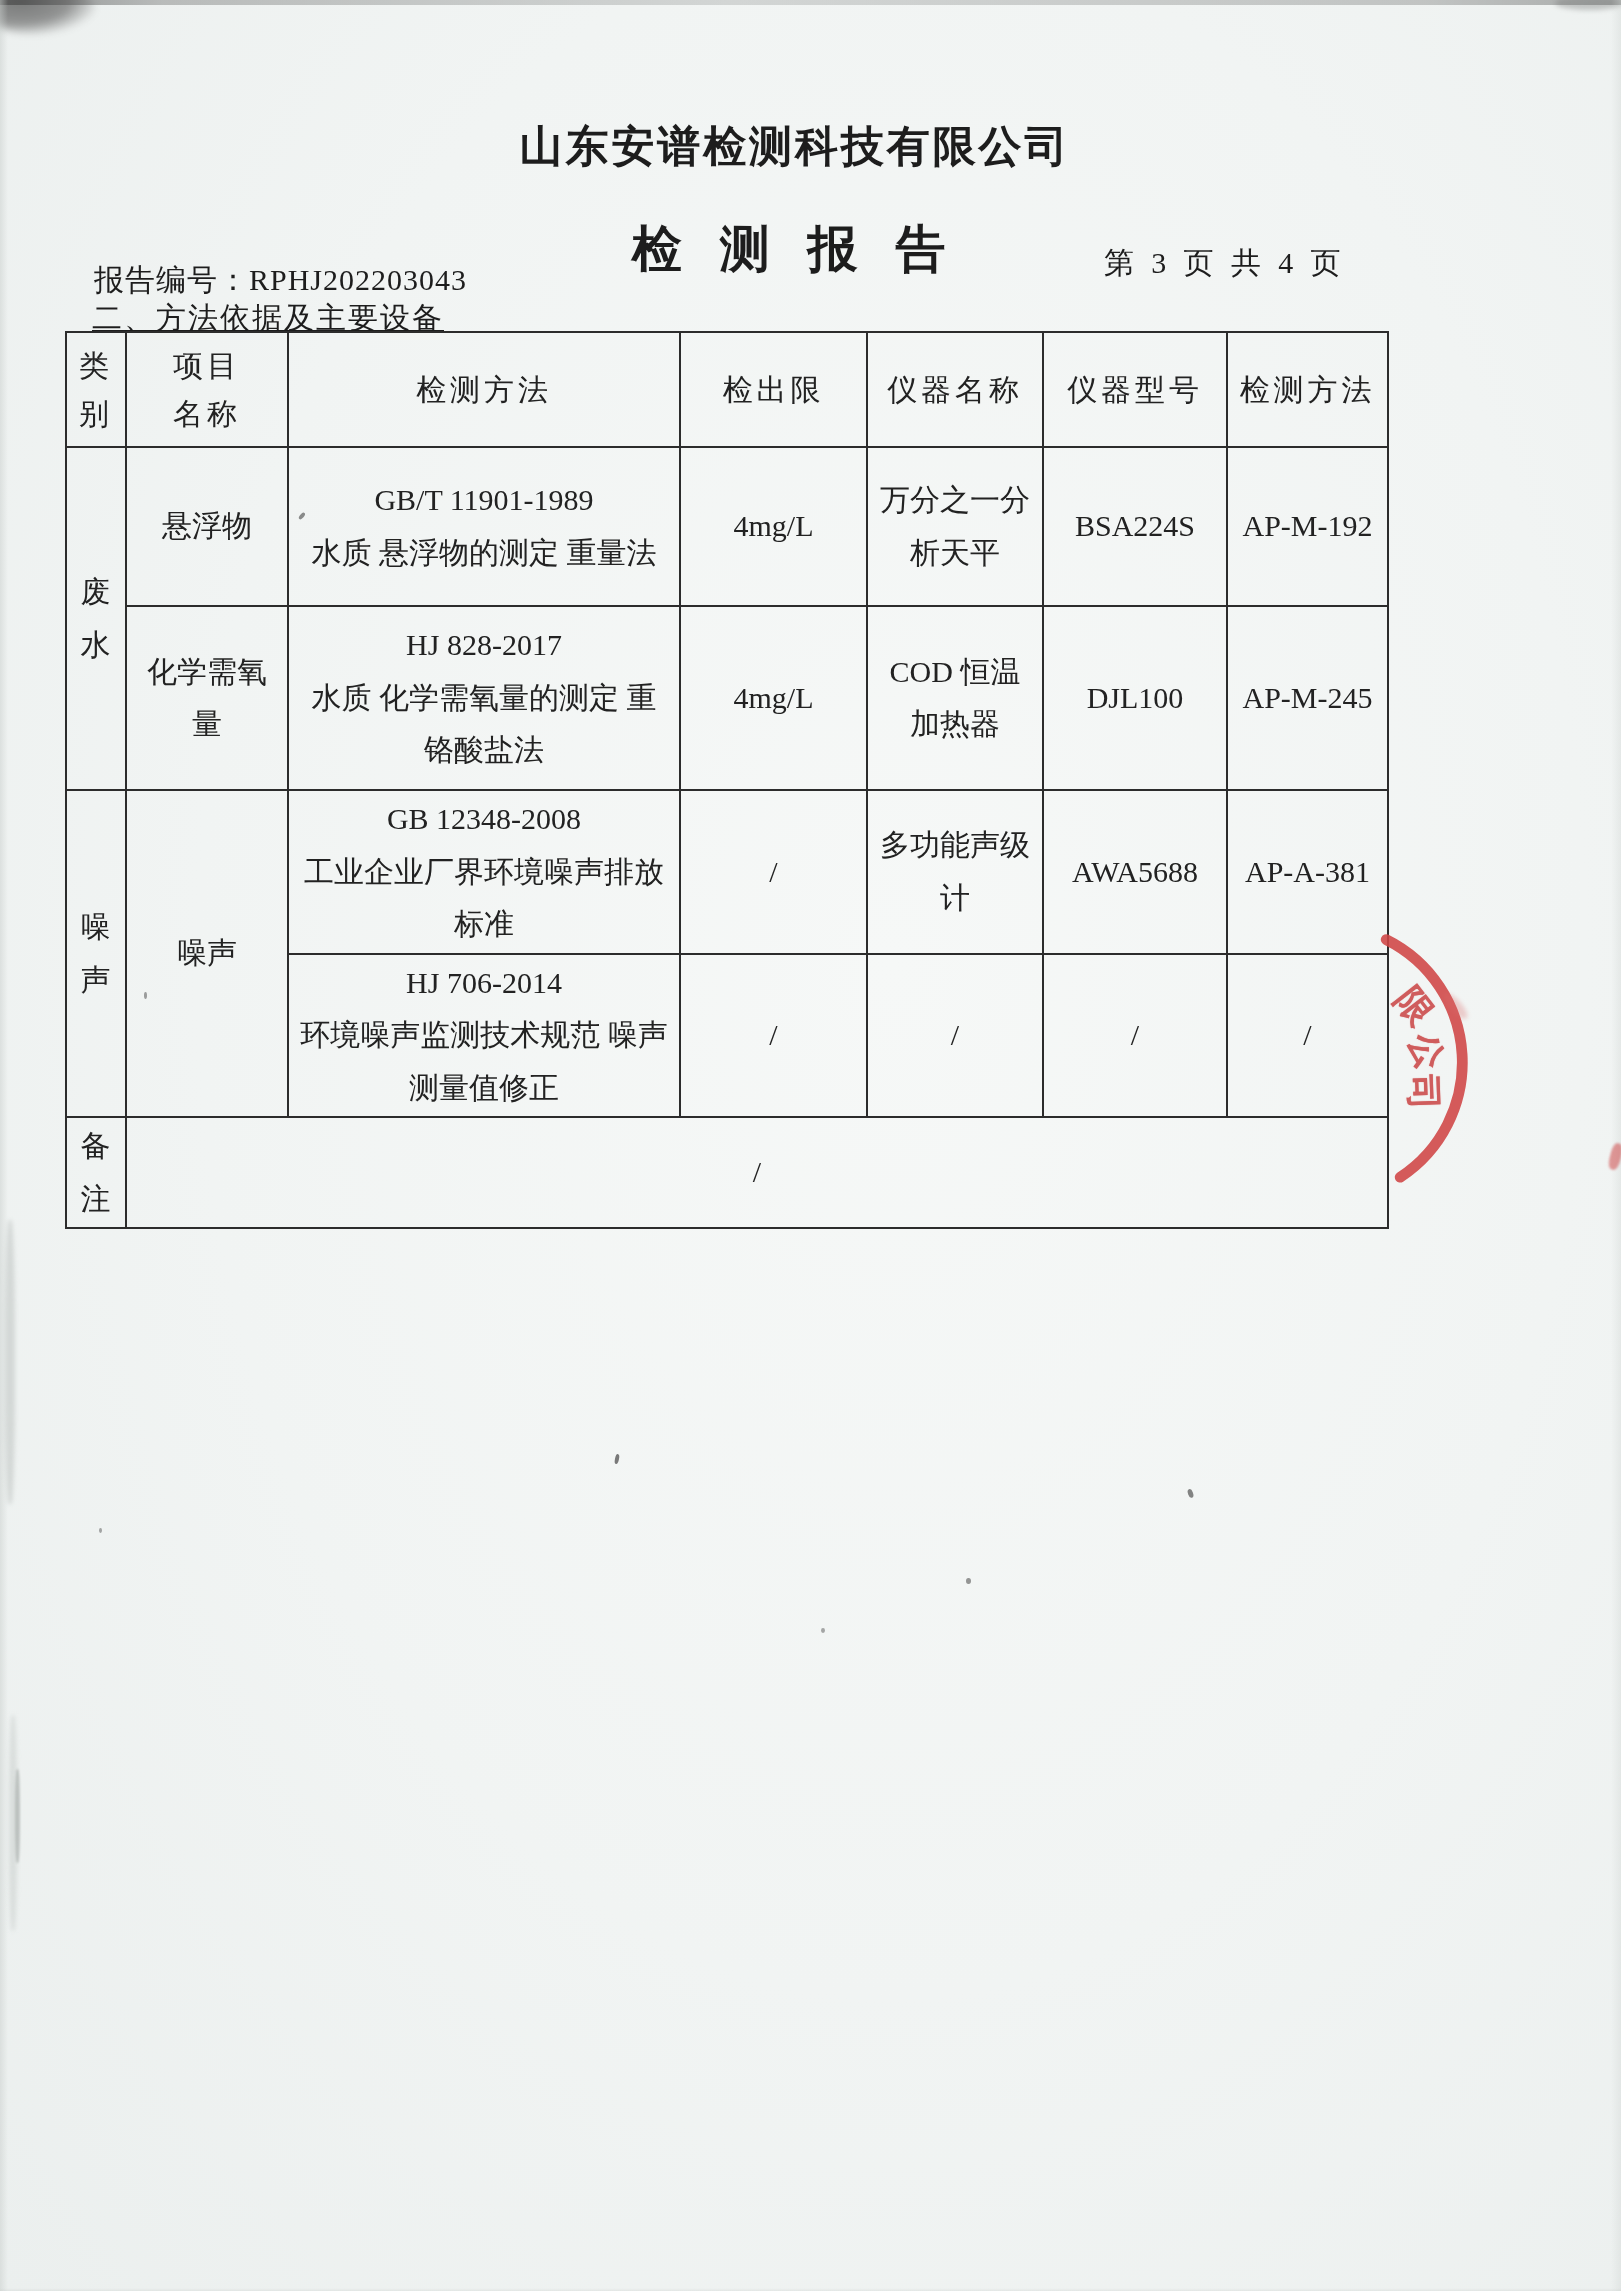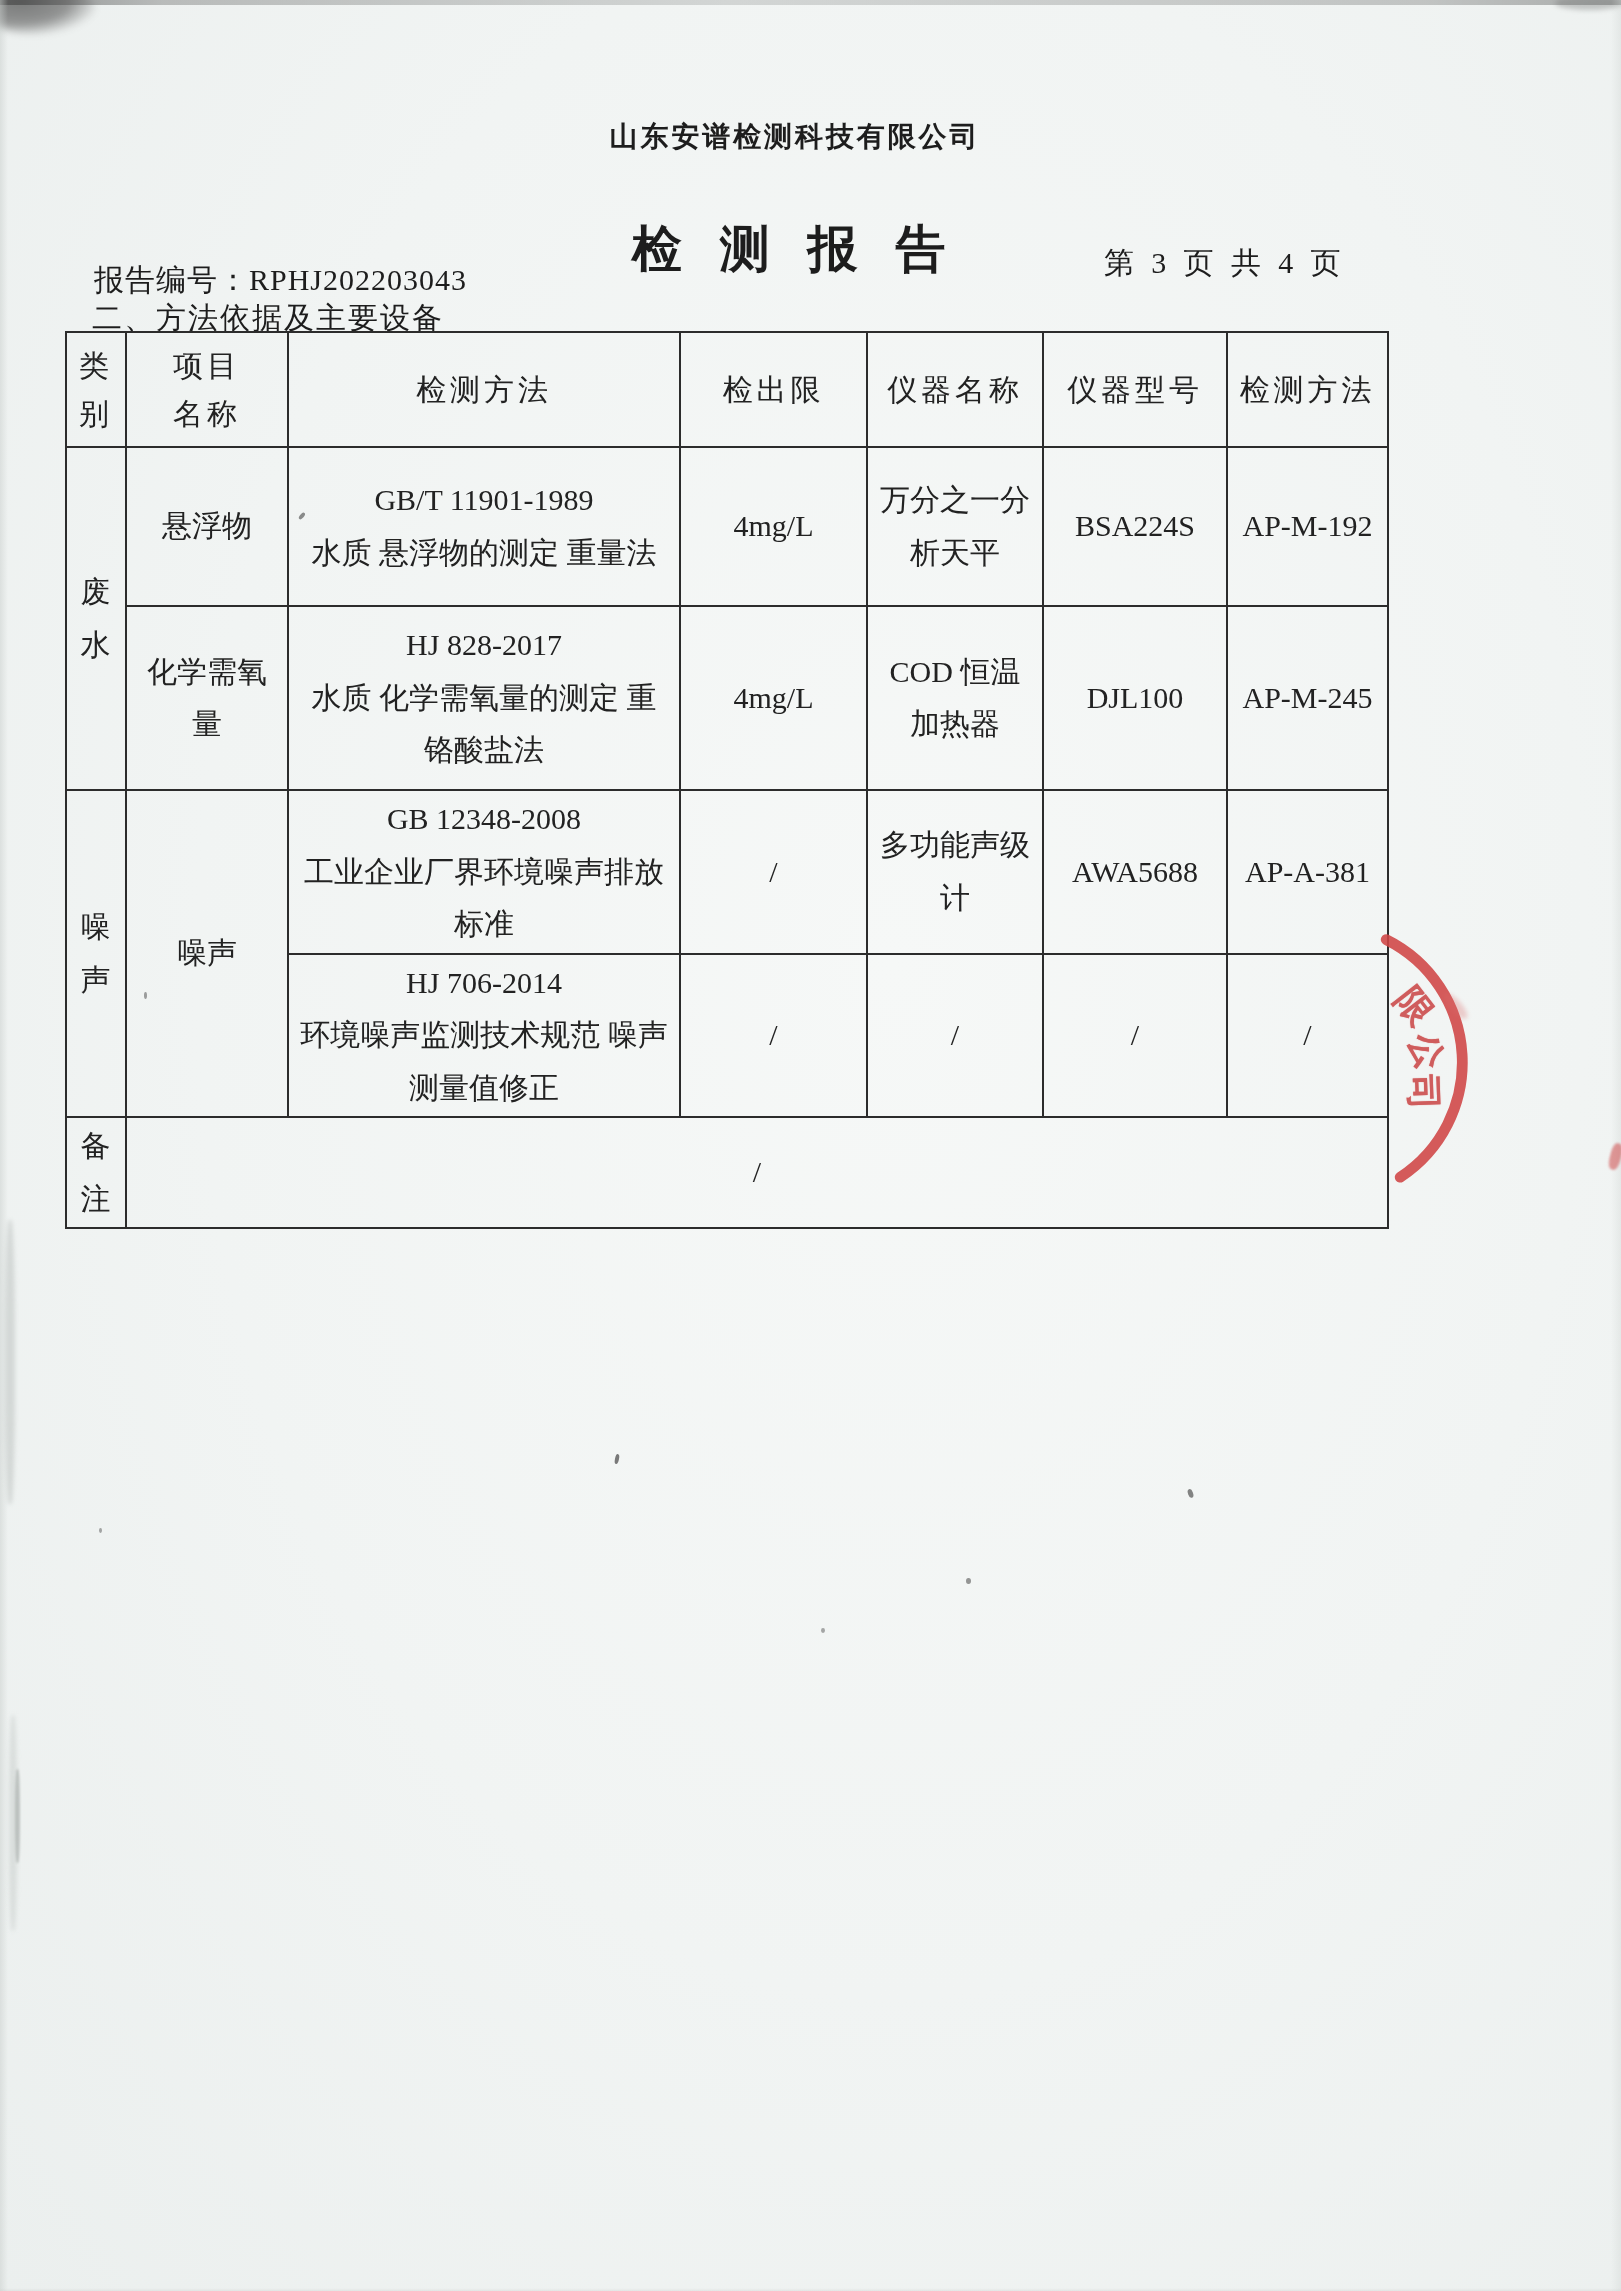--- a/index.html
+++ b/index.html
@@ -30,26 +30,26 @@
   .bottom-edge { position:absolute; left:0; bottom:0; width:100%; height:3.9px;
     background:linear-gradient(0deg,#c4c9c7,transparent); opacity:.4; }
   .streak { position:absolute; border-radius:40%; }
   .streak.s1 { left:4.9px;  top:1220px; width:9.8px; height:284px; background:#c2c7c5; opacity:.6; filter:blur(2px); }
   .streak.s2 { left:8.8px;  top:1715px; width:7.8px;  height:216px; background:#ccd1cf; opacity:.6; filter:blur(2px); }
   .streak.s3 { left:14.7px; top:1769px; width:4.9px;  height:94px;  background:#969c99; opacity:.5; filter:blur(1px); }
   .speck { position:absolute; background:#454545; border-radius:50%; }
 
   
   .company { position:absolute; left:0; top:118px; width:1590px; text-align:center;
-    font-size:28px; font-weight:bold; letter-spacing:2.9px; }
+    font-size:43px; font-weight:bold; letter-spacing:2.9px; }
   .doc-title { position:absolute; left:0; top:176px; width:1590px; text-align:center;
     font-size:50px; font-weight:bold; letter-spacing:12.7px;margin-top:40px; }
   .report-no { position:absolute; left:94px; top:260px; font-size:30px; letter-spacing:1px; }
   .page-info { position:absolute; left:1104px; top:243px; font-size:30px; letter-spacing:4.9px; }
-  .section-title { position:absolute; left:92px; top:298px; font-size:30px; letter-spacing:2px; }
+  .section-title { position:absolute; left:92px; top:298px; font-size:30px; letter-spacing:2px;text-decoration:underline; }
 
   
   table.report {
     position:absolute; left:65px; top:331px; width:1322px;
     border-collapse:collapse; table-layout:fixed;
     border:2.9px solid #2c2c2c;
   }
   table.report th, table.report td {
     border:2px solid #2c2c2c;
     text-align:center; vertical-align:middle;

